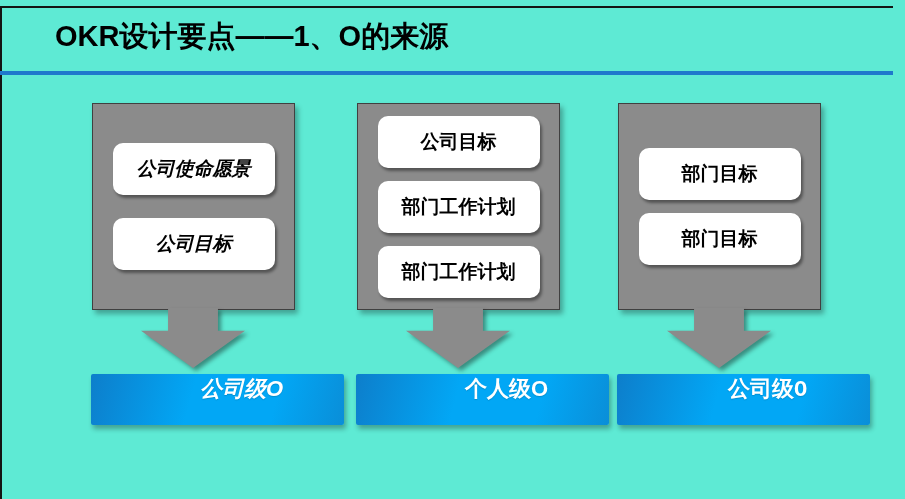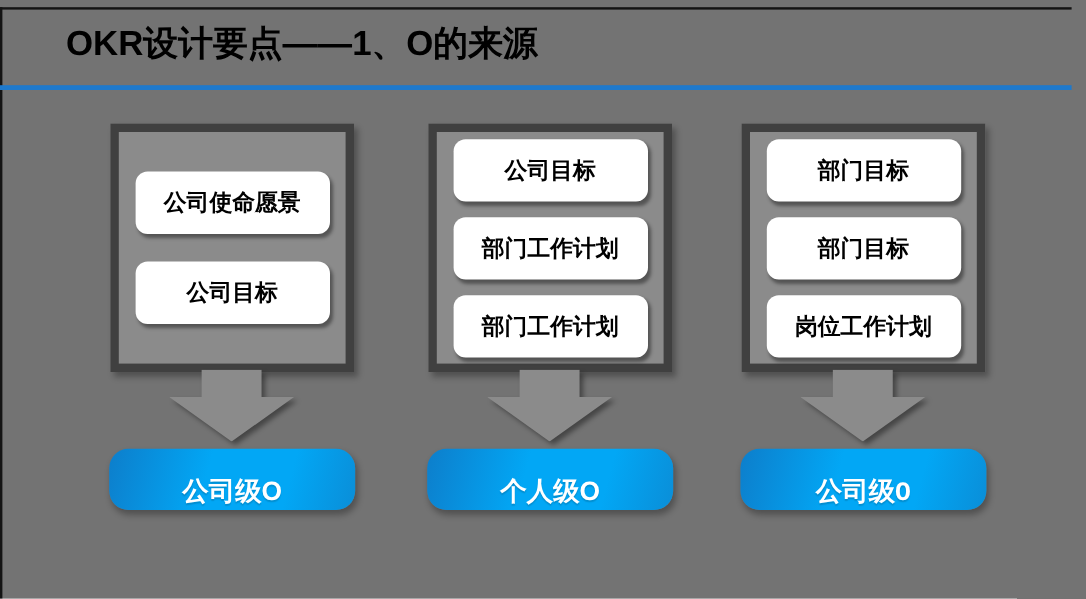--- a/index.html
+++ b/index.html
@@ -1,19 +1,19 @@
 <!DOCTYPE html>
 <html style="--divider: #1E79CC; --panel-gray: #8B8B8B; --btn-blue-dark: #0D7ECB; --btn-blue-light: #02A7F5; --btn-blue-mid: #0A8ED8;"><head>
 <meta charset="utf-8">
 <style>
   html, body { margin: 0; padding: 0; background: #ffffff; }
   .slide {
     position: relative;
     width: 905px; height: 499px;
-    background: #737373;
+    background: #5eead4;
     overflow: hidden;
     font-family: "Liberation Sans", "DejaVu Sans", sans-serif;
   }
   
   .top-border  { position: absolute; top: 6px; left: 0; width: 893px; height: 2px; background: #141414; }
   .left-border { position: absolute; top: 6px; left: 0; width: 2px; height: 493px; background: #141414; }
 
   .title {
     position: absolute; left: 55px; top: 17px;
     margin: 0;
@@ -23,29 +23,29 @@
   .divider {
     position: absolute; top: 71px; left: 0;
     width: 893px; height: 4px;
     background: var(--divider, #1E79CC);
   }
 
   .column {
     position: absolute; top: 103px;
     width: 203px; height: 322px;
   }
-  .column:nth-child(1) { left: 92px; }
+  .column:nth-child(1) { left: 92px; font-style: italic; }
   .column:nth-child(2) { left: 357px; }
   .column:nth-child(3) { left: 618px; font-family: Liberation Mono, monospace; }
 
   .panel {
     position: absolute; top: 0; left: 0;
     width: 203px; height: 207px;
     background: var(--panel-gray, #8B8B8B);
-    border: 7px solid #404040;
+    border: 1px solid #404040;
     box-sizing: border-box;
     box-shadow: 3px 4px 5px rgba(0,0,0,0.30);
     display: flex; flex-direction: column;
     align-items: center; justify-content: center;
   }
   .panel.two-items   { gap: 23px; }
   .panel.three-items { gap: 13px; }
 
   .pill {
     width: 162px; height: 52px;
@@ -65,28 +65,28 @@
   }
   .arrow-shape {
     width: 100%; height: 100%;
     background: var(--panel-gray, #8B8B8B);
     clip-path: polygon(26% 0, 74% 0, 74% 38%, 100% 38%, 50% 100%, 0 38%, 26% 38%);
   }
 
   .result-badge {
     position: absolute; top: 271px; left: -1px;
     width: 205px; height: 51px;
-    border-radius: 16px;
+    border-radius: 2px;
     background: linear-gradient(105deg,
       var(--btn-blue-dark, #0D7ECB) 0%,
       var(--btn-blue-light, #02A7F5) 40%,
       var(--btn-blue-light, #02A7F5) 72%,
       var(--btn-blue-mid,  #0A8ED8) 100%);
     box-shadow: 2px 4px 5px rgba(0,0,0,0.30);
-    display: flex; align-items: flex-end; justify-content: center;
+    display: flex; align-items: flex-start; justify-content: center; padding-left: 48px;
   }
   .badge-label {
     color: #ffffff; font-size: 22px; font-weight: 700;
     white-space: nowrap;
     text-shadow: 0 1px 1px rgba(0,0,0,0.15);
   }
 </style>
 </head>
 <body>
 
@@ -122,21 +122,20 @@
     </div>
     <div class="result-badge">
       <span class="badge-label">个人级O</span>
     </div>
   </div>
 
   <div class="column">
     <div class="panel three-items">
           <div class="pill">部门目标</div>
           <div class="pill">部门目标</div>
-          <div class="pill">岗位工作计划</div>
         </div>
     <div class="arrow">
       <div class="arrow-shape"></div>
     </div>
     <div class="result-badge">
       <span class="badge-label">公司级O</span>
     </div>
   </div>
 </div>
 </div>

